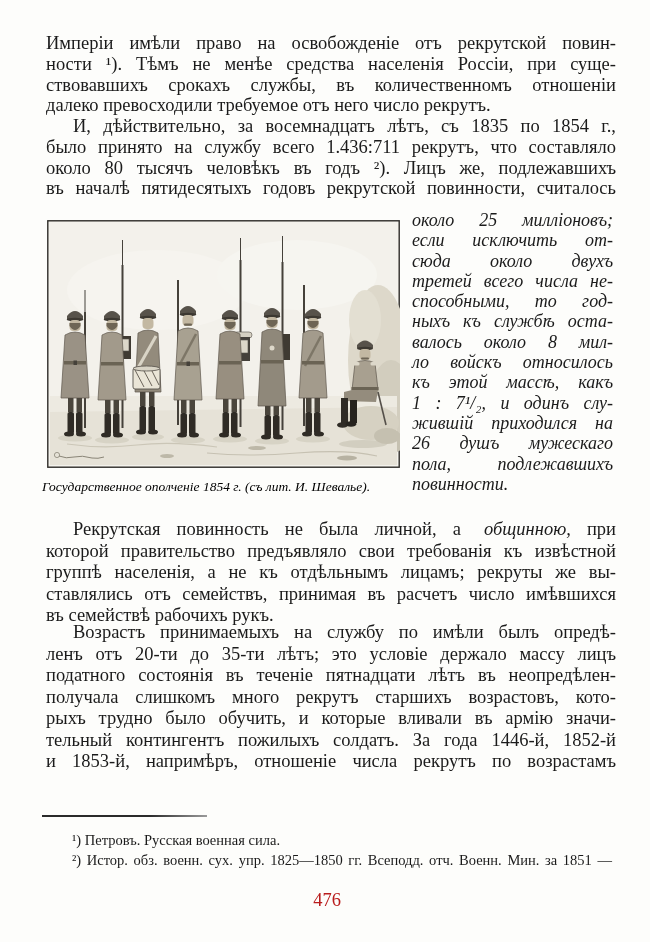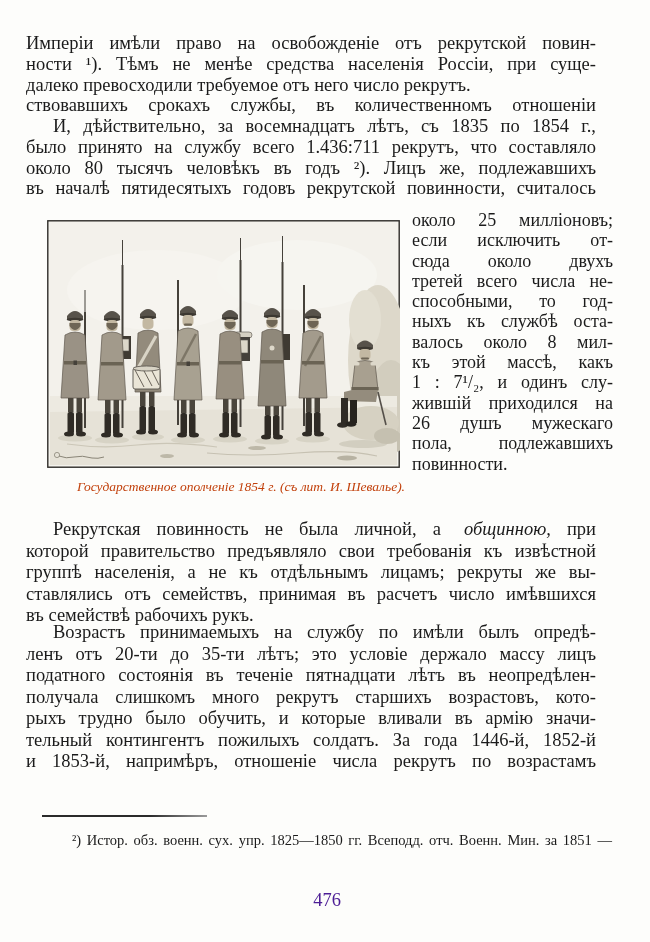--- a/index.html
+++ b/index.html
@@ -4,55 +4,55 @@
 <style>
   html,body{margin:0;padding:0;}
   body{
     width:650px;height:942px;position:relative;overflow:hidden;
     background:#fdfdfb;
     font-family:"Liberation Serif","DejaVu Serif",serif;
     color:#1b1b1b;
   }
   .abs{position:absolute;}
   
-  .textblock{width:570px;left:26px;}
+  .textblock{width:570px;left:46px;}
   .line{
     font-size:18.5px;line-height:20.8px;
     text-align:justify;text-align-last:justify;
     white-space:normal;
   }
   .line.lastline{text-align-last:left;}
   .line.indent{text-indent:27px;}
   .p34 .line{line-height:21.5px;}
   
   .wrapcol{left:412px;width:201px;}
-  .wrapcol .line{font-size:18px;line-height:20.3px;}
+  .wrapcol .line{font-size:18px;line-height:20.3px;font-style:italic;}
   
   .figure-frame{left:47px;top:220px;width:353px;height:248px;}
   .caption{
-    left:42px;top:479px;width:363px;text-align:right;
-    font-style:italic;font-size:13.5px;line-height:16px;color:#c2410c;
+    left:42px;top:479px;width:363px;text-align:left;
+    font-style:italic;font-size:13.5px;line-height:16px;color:#000000;
   }
   .em-italic{font-style:italic;margin-left:7px;}
   
   .fnrule{left:42px;top:815px;width:165px;height:2px;background:linear-gradient(to right,#2a2a2a 65%,#9a9a9a 100%);}
   .footnotes{left:42px;top:831px;width:570px;}
   .fnline{font-size:14.5px;line-height:19.5px;text-align:justify;text-align-last:left;}
   .fnline.fnjust{text-align-last:justify;}
   .fnline.indent{text-indent:30px;}
-  .pagenum{left:42px;top:890px;width:570px;text-align:center;font-size:18.5px;color:#4c1d95;}
+  .pagenum{left:42px;top:890px;width:570px;text-align:center;font-size:18.5px;color:#b91c1c;}
 </style>
 </head>
 <body>
 
 <div class="abs textblock" style="top:33px;">
   <div class="line">Имперіи имѣли право на освобожденіе отъ рекрутской повин-</div>
   <div class="line">ности ¹). Тѣмъ не менѣе средства населенія Россіи, при суще-</div>
+  <div class="line">ствовавшихъ срокахъ службы, въ количественномъ отношеніи</div>
   <div class="line lastline">далеко превосходили требуемое отъ него число рекрутъ.</div>
-  <div class="line">ствовавшихъ срокахъ службы, въ количественномъ отношеніи</div>
 </div>
 <div class="abs textblock" style="top:116px;">
   <div class="line indent">И, дѣйствительно, за восемнадцатъ лѣтъ, съ 1835 по 1854 г.,</div>
   <div class="line">было принято на службу всего 1.436:711 рекрутъ, что составляло</div>
   <div class="line">около 80 тысячъ человѣкъ въ годъ ²). Лицъ же, подлежавшихъ</div>
   <div class="line">въ началѣ пятидесятыхъ годовъ рекрутской повинности, считалось</div>
 </div>
 
 <div class="abs figure-frame">
   <svg width="353" height="248" viewBox="0 0 353 248">
@@ -238,20 +238,21 @@
 </div>
 
 <div class="abs wrapcol" style="top:210px;">
   <div class="line">около 25 милліоновъ;</div>
   <div class="line">если исключить от-</div>
   <div class="line">сюда около двухъ</div>
   <div class="line">третей всего числа не-</div>
   <div class="line">способными, то год-</div>
   <div class="line">ныхъ къ службѣ оста-</div>
   <div class="line">валось около 8 мил-</div>
+  <div class="line">ло войскъ относилось</div>
   <div class="line">къ этой массѣ, какъ</div>
   <div class="line">1 : 7¹/₂, и одинъ слу-</div>
   <div class="line">жившій приходился на</div>
   <div class="line">26 душъ мужескаго</div>
   <div class="line">пола, подлежавшихъ</div>
   <div class="line lastline">повинности.</div>
 </div>
 
 <div class="abs caption">Государственное ополченіе 1854 г. (съ лит. И. Шевалье).</div>
 
@@ -269,16 +270,17 @@
   <div class="line">податного состоянія въ теченіе пятнадцати лѣтъ въ неопредѣлен-</div>
   <div class="line">получала слишкомъ много рекрутъ старшихъ возрастовъ, кото-</div>
   <div class="line">рыхъ трудно было обучить, и которые вливали въ армію значи-</div>
   <div class="line">тельный контингентъ пожилыхъ солдатъ. За года 1446-й, 1852-й</div>
   <div class="line">и 1853-й, напримѣръ, отношеніе числа рекрутъ по возрастамъ</div>
 </div>
 
 <div class="abs fnrule"></div>
 
 <div class="abs footnotes">
+  <div class="fnline indent">¹) Петровъ. Русская военная сила.</div>
   <div class="fnline indent fnjust">²) Истор. обз. военн. сух. упр. 1825—1850 гг. Всеподд. отч. Военн. Мин. за 1851 —</div>
 </div>
 
 <div class="abs pagenum">476</div>
 
 </body></html>

